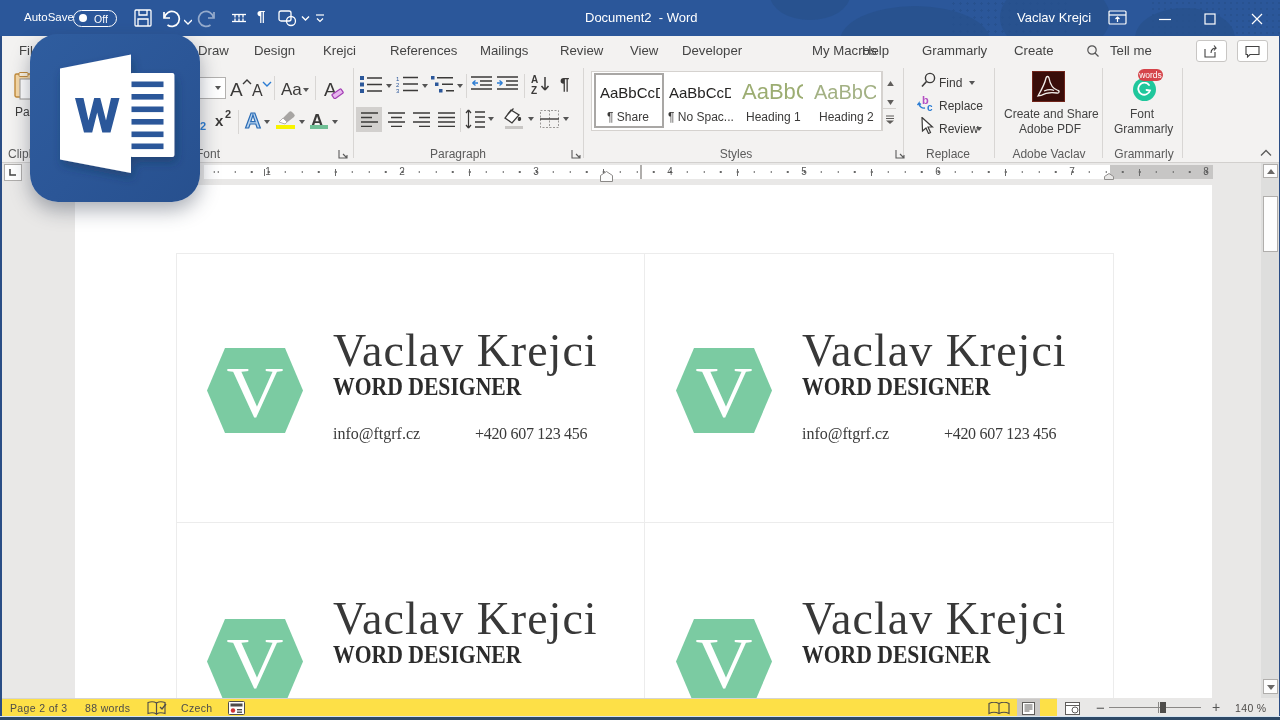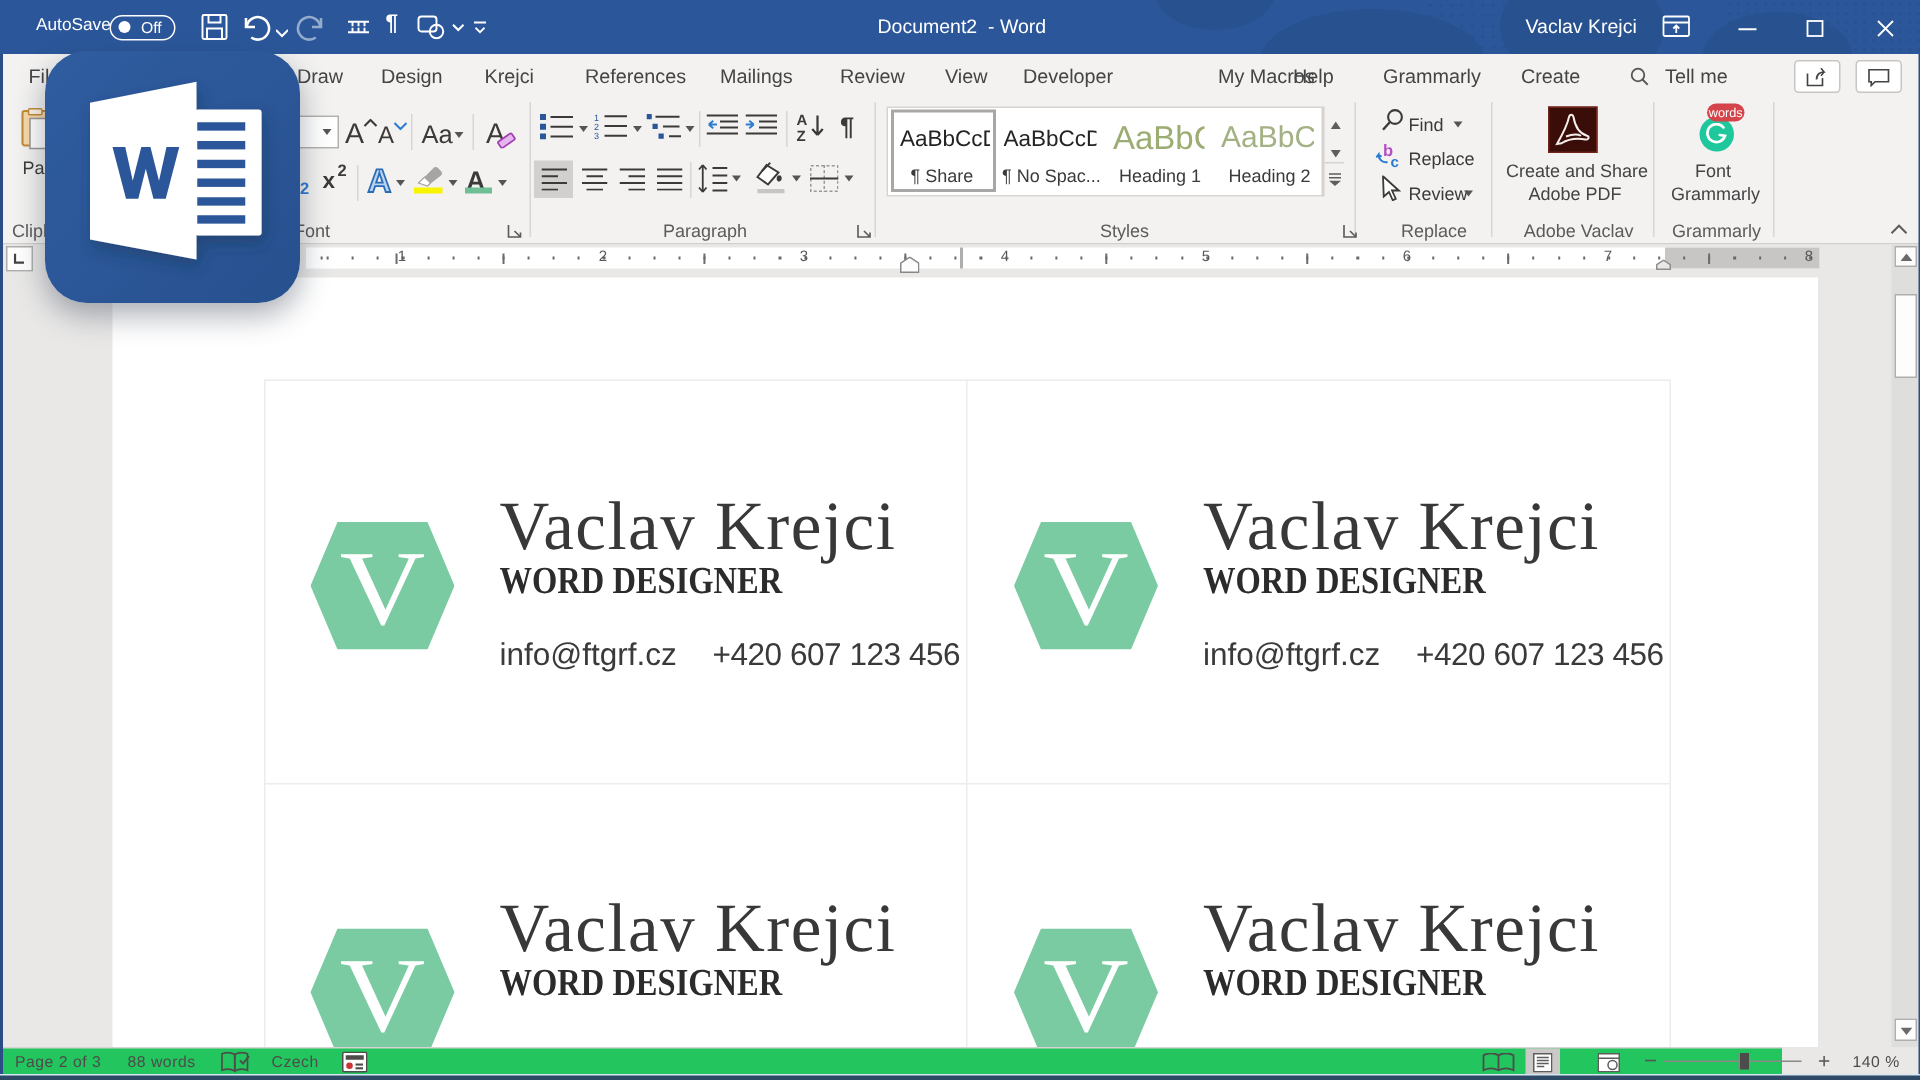--- a/index.html
+++ b/index.html
@@ -14,41 +14,41 @@
 #autosave-pill .dot{position:absolute;left:5px;top:3px;width:8px;height:8px;border-radius:50%;background:#fff}
 #autosave-pill .off{position:absolute;left:20px;top:2px;font-size:10.5px;color:#fff}
 .qat{position:absolute;top:8px;height:20px;color:#fff}
 
 #tabrow{position:absolute;left:0;top:36px;width:1280px;height:28px;background:#f3f2f1}
 .tab{position:absolute;top:0;height:28px;line-height:29px;font-size:13.2px;color:#444;white-space:nowrap}
 .tbtn{position:absolute;top:4px;height:22px;background:#fff;border:1px solid #c8c6c4;border-radius:3px}
 
 #ribbon{position:absolute;left:0;top:64px;width:1280px;height:99px;background:#f3f2f1;border-bottom:1px solid #d2d0ce}
 .gsep{position:absolute;top:4px;width:1px;height:90px;background:#d8d6d4}
-.glabel{position:absolute;top:83px;height:14px;font-size:12px;color:#5b5b5b;white-space:nowrap;text-align:right}
+.glabel{position:absolute;top:83px;height:14px;font-size:12px;color:#5b5b5b;white-space:nowrap;text-align:center}
 .launcher{position:absolute;width:10px;height:10px}
 .ribtxt{position:absolute;font-size:12px;color:#3b3a39;white-space:nowrap}
 .dd{display:inline-block;width:0;height:0;border-left:3.5px solid transparent;border-right:3.5px solid transparent;border-top:4px solid #555;vertical-align:middle}
 
 #ruler{position:absolute;left:0;top:163px;width:1280px;height:20px;background:#e9e8e7}
 #ruler .band{position:absolute;left:204px;top:2px;width:1009px;height:14px;background:#fff}
 #ruler .bandgray{position:absolute;left:906px;top:0;width:103px;height:14px;background:#c7c6c5}
 #ruler .num{position:absolute;top:1px;font-size:10px;color:#595959;width:10px;text-align:center}
 
 #doc{position:absolute;left:0;top:183px;width:1280px;height:515px;background:#e9e8e7;overflow:hidden}
 #page{position:absolute;left:75px;top:2px;width:1137px;height:513px;background:#fff}
 .cardline{position:absolute;background:#ececec}
 .hexagon{position:absolute;width:96px;height:85px}
 .cardname{position:absolute;font-family:"Liberation Serif",serif;color:#383838;font-size:46px;letter-spacing:1px;white-space:nowrap}
 .cardrole{position:absolute;font-family:"Liberation Serif",serif;color:#2b2b2b;font-size:25.5px;font-weight:bold;white-space:nowrap;transform:scaleX(0.85);transform-origin:left top}
-.cardmail{position:absolute;font-family:Liberation Sans, sans-serif;color:#3a3a3a;font-size:21px;white-space:nowrap}
+.cardmail{position:absolute;font-family:Liberation Serif, serif;color:#3a3a3a;font-size:16px;white-space:nowrap}
 
 #vscroll{position:absolute;left:1261px;top:163px;width:18px;height:535px;background:#dededd}
 
-#statusbar{position:absolute;left:0;top:698px;width:1188px;height:18px;background:#22c55e;border-top:1px solid #d6d4d2;font-size:10.5px;letter-spacing:0.35px;color:#4e4c4a}
+#statusbar{position:absolute;left:0;top:698px;width:1057px;height:18px;background:#fde047;border-top:1px solid #d6d4d2;font-size:10.5px;letter-spacing:0.35px;color:#4e4c4a}
 .sb{position:absolute;top:2px;white-space:nowrap}
 #bottomedge{position:absolute;left:0;top:716px;width:1280px;height:4px;background:#2e4966;border-top:1px solid #d7e5f2}
 #leftedge{position:absolute;left:0;top:36px;width:2px;height:680px;background:#2a4d85}
 #rightedge{position:absolute;left:1278.5px;top:36px;width:1.5px;height:680px;background:#2a4d85}
 
 #wordlogo{position:absolute;left:30px;top:34px;width:170px;height:168px;border-radius:28px;background:linear-gradient(135deg,#2f5d9f 0%,#2b5697 55%,#27508e 100%);box-shadow:0 8px 20px rgba(40,50,70,.40);z-index:50}
 </style>
 </head>
 <body>
 <div id="app">

